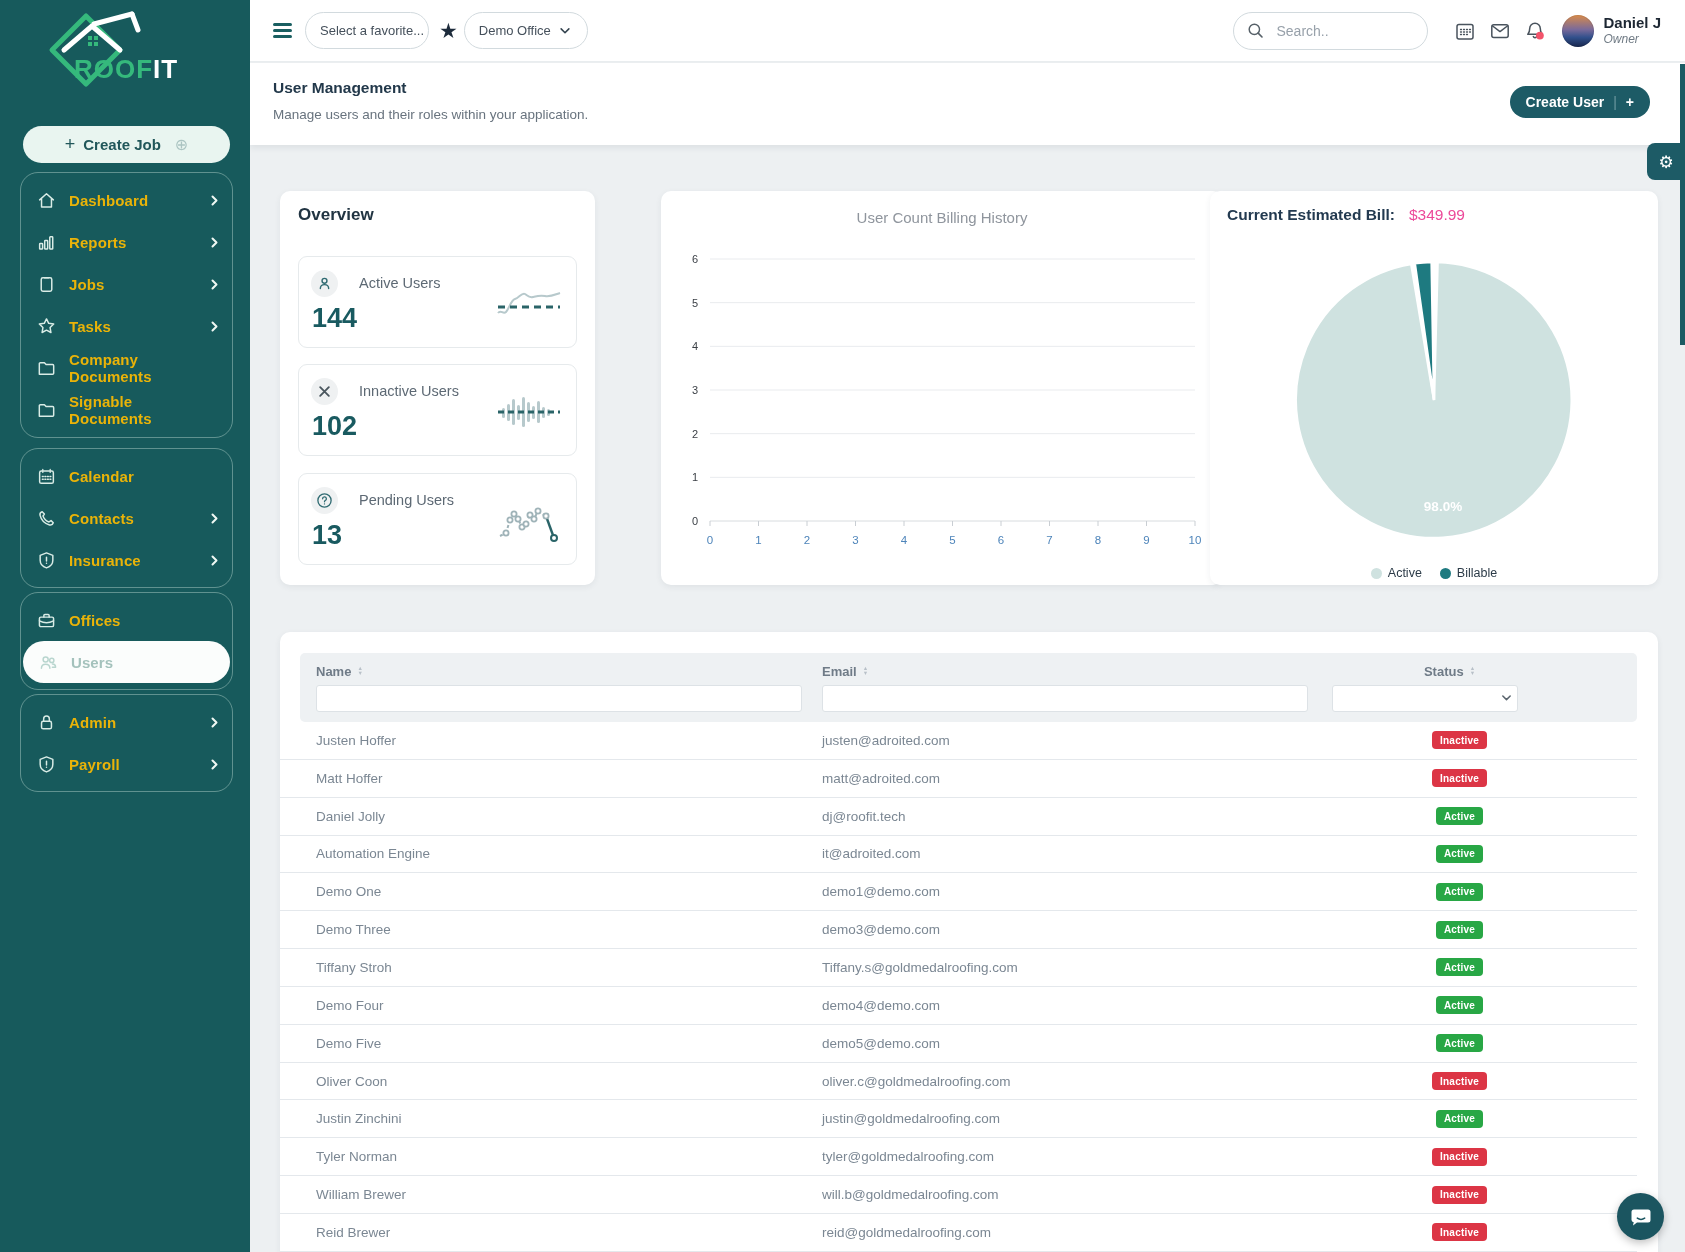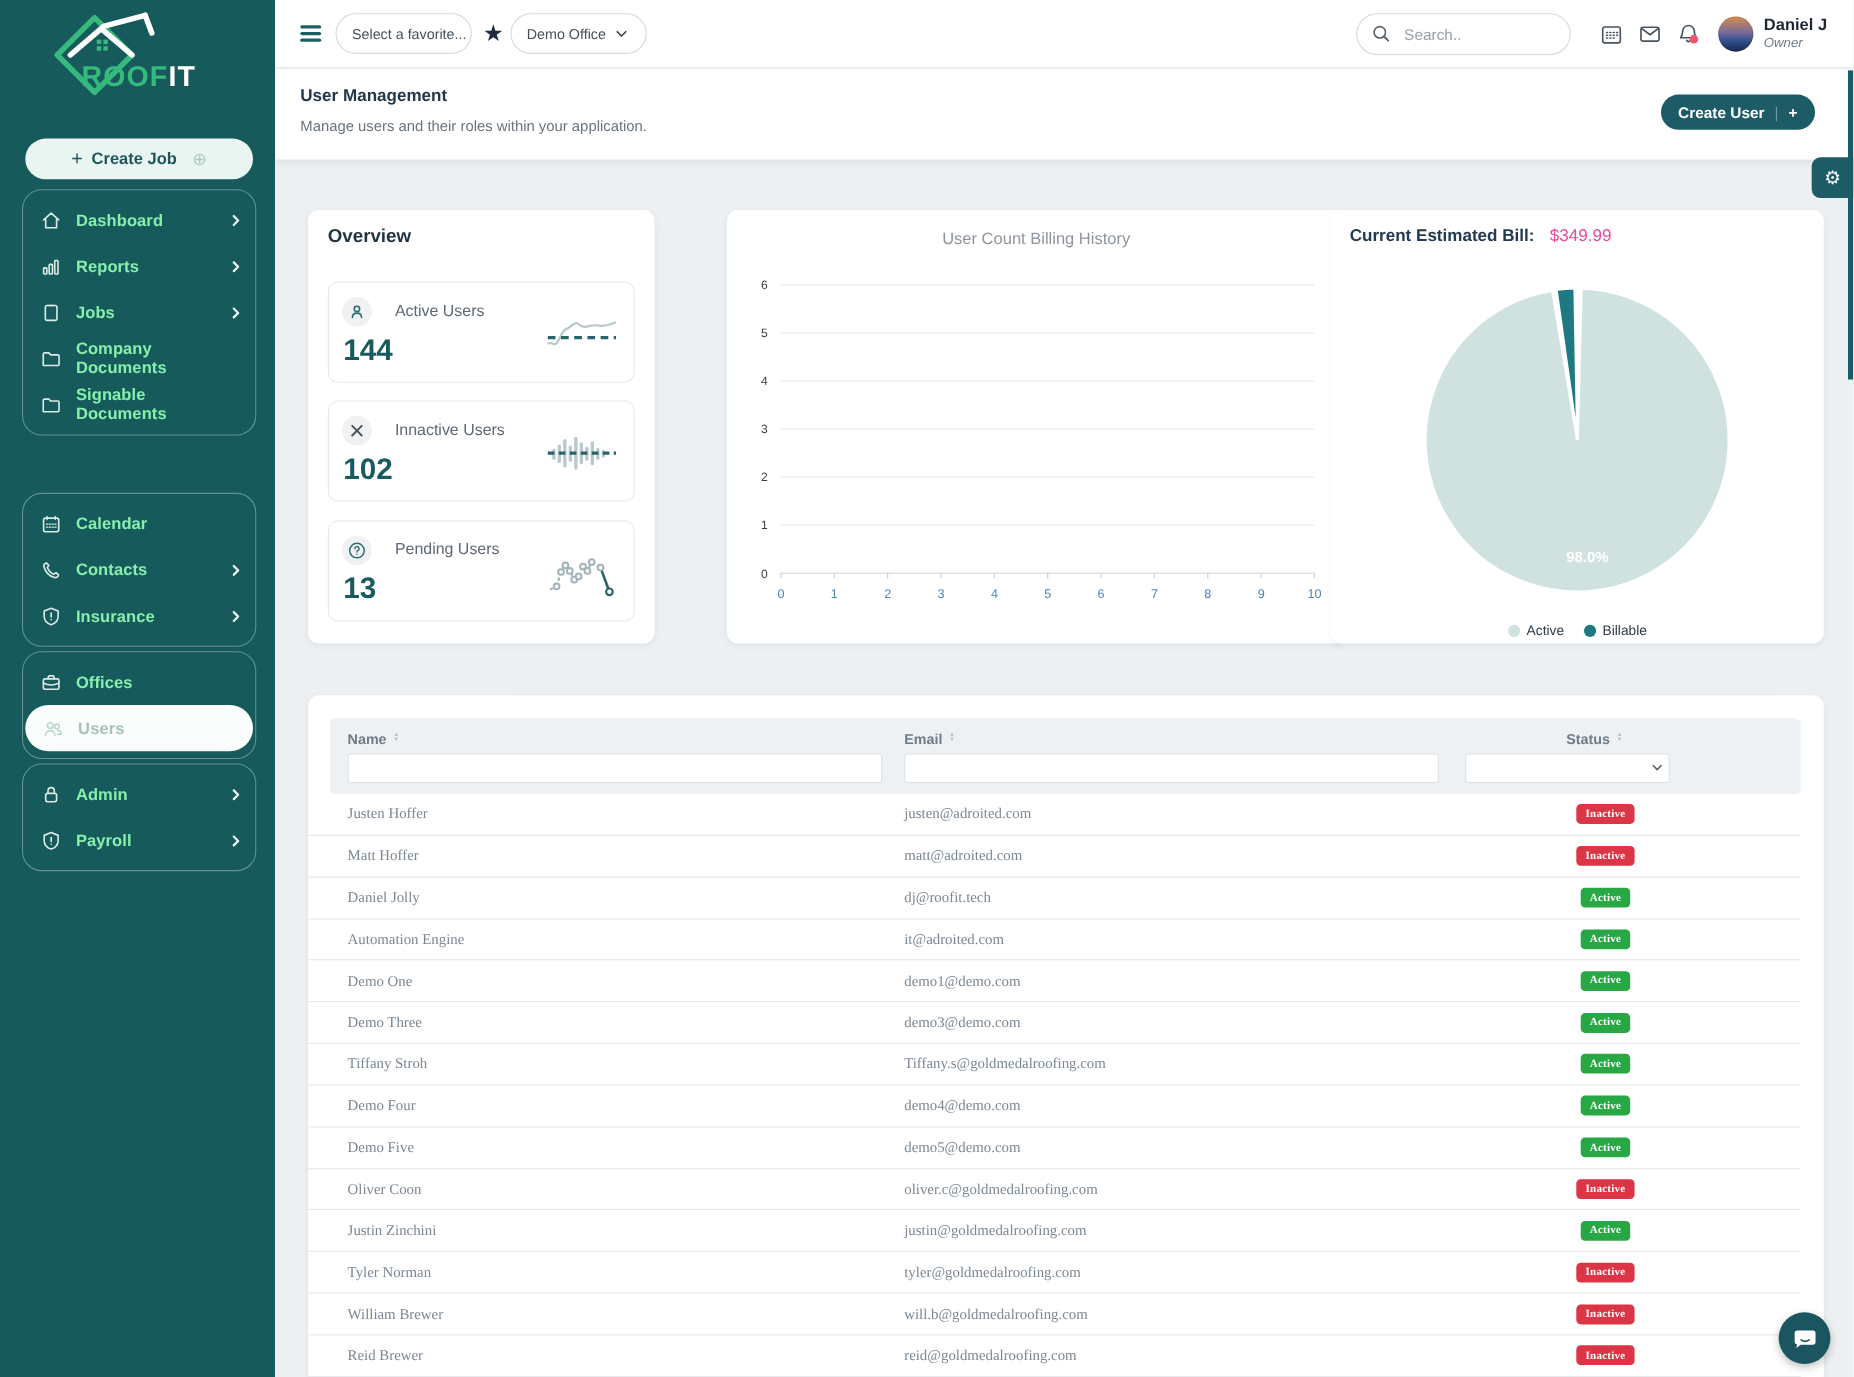--- a/index.html
+++ b/index.html
@@ -7,21 +7,21 @@
        font-family:"Liberation Sans",sans-serif;-webkit-font-smoothing:antialiased;}
   
   .sidebar{position:absolute;left:0;top:0;width:250px;height:1252px;background:#175a5c;z-index:5;}
   .logo{position:absolute;left:48px;top:8px;width:155px;height:86px;}
   .create-job{position:absolute;left:23px;top:126px;width:207px;height:37px;background:#e9f5f0;
       border-radius:19px;display:flex;align-items:center;justify-content:center;gap:8px;
       color:#21575a;font-size:15px;font-weight:700;cursor:pointer;}
   .create-job .ghost{opacity:.3;font-weight:400;font-size:16px;margin-left:6px;}
   .nav-group{position:absolute;left:20px;width:213px;border:1px solid rgba(215,238,229,.38);
       border-radius:18px;padding:6px 0;box-sizing:border-box;}
-  .nav-item{height:42px;display:flex;align-items:center;padding:0 14px 0 16px;color:#86efac;
+  .nav-item{height:42px;display:flex;align-items:center;padding:0 14px 0 16px;color:#eab308;
       font-size:15px;font-weight:600;cursor:pointer;border-radius:21px;}
   .nav-item .nicon{width:19px;height:19px;margin-right:13px;display:flex;align-items:center;color:#d9ece6;}
   .nav-item .nlabel{flex:1;letter-spacing:.1px;}
   .nav-item .chev{color:#f0f8f4;display:flex;}
   .nav-item.active{background:#fbfdfc;color:#a4c2bc;margin:0 2px;}
   .nav-item.active .nicon{color:#b9d6cf;}
   
   .topbar{position:absolute;left:250px;top:0;right:0;height:62px;background:#fff;display:flex;
       align-items:center;padding:0 24px 0 23px;box-sizing:border-box;border-bottom:1px solid #e9edef;z-index:4;}
   .burger{width:19px;display:flex;flex-direction:column;gap:3.5px;cursor:pointer;margin-right:13px;}
@@ -90,21 +90,21 @@
       grid-template-columns:506px 510px 1fr;align-items:center;}
   .f-input{width:486px;height:27px;border:1px solid #dde2e6;border-radius:3px;background:#fff;outline:none;
       font-family:"Liberation Sans",sans-serif;font-size:13px;color:#4a555f;padding:0 8px;box-sizing:border-box;}
   .select-wrap{position:relative;width:186px;height:27px;}
   .select-wrap select{appearance:none;-webkit-appearance:none;width:100%;height:100%;border:1px solid #dde2e6;
       border-radius:3px;background:#fff;outline:none;font-size:13px;color:#4a555f;padding:0 8px;}
   .select-wrap .schev{position:absolute;right:7px;top:10px;pointer-events:none;display:flex;}
   .t-rows{position:absolute;left:0;right:21px;top:90px;}
   .t-row{height:36.85px;display:grid;grid-template-columns:506px 510px 1fr;align-items:center;
       padding:0 0 0 36px;border-bottom:1px solid #e4e8ec;cursor:pointer;}
-  .t-row .cell{font-size:13.5px;color:#7b8793;font-family:Liberation Serif, serif;}
+  .t-row .cell{font-size:13.5px;color:#7b8793;}
   .t-row .cell.status{display:flex;justify-content:center;padding-right:50px;}
   .badge{color:#fff;font-size:10px;font-weight:700;padding:3.5px 8px;border-radius:4px;letter-spacing:.2px;}
   .badge.g{background:#28a745;}
   .badge.r{background:#dc3545;}
   
   .chat-fab{position:absolute;left:1617px;top:1193px;width:47px;height:47px;border-radius:50%;
       background:#1b5560;display:flex;align-items:center;justify-content:center;cursor:pointer;
       box-shadow:0 3px 8px rgba(0,0,0,.25);z-index:8;}
 </style>
 </head>
@@ -166,20 +166,33 @@
             </span>
           </div>
           <div class="nav-item">
             <span class="nicon">
               <svg width="19" height="19" viewBox="0 0 18 18" fill="none" stroke="currentColor" stroke-width="1.4" stroke-linecap="round" stroke-linejoin="round">
                 <rect x="4" y="2.6" width="10" height="12.8" rx="1.6"></rect>
                 <path d="M7 2.6 h4"></path>
               </svg>
             </span>
             <span class="nlabel">Jobs</span>
+            <span class="chev">
+              <svg width="7" height="11" viewBox="0 0 7 11">
+                <path d="M1.5 1.5 L5.5 5.5 L1.5 9.5" fill="none" stroke="currentColor" stroke-width="2" stroke-linecap="round" stroke-linejoin="round"></path>
+              </svg>
+            </span>
+          </div>
+          <div class="nav-item">
+            <span class="nicon">
+              <svg width="19" height="19" viewBox="0 0 18 18" fill="none" stroke="currentColor" stroke-width="1.4" stroke-linecap="round" stroke-linejoin="round">
+                <path d="M9 1.8 L11.1 6 15.8 6.7 12.4 10 13.2 14.7 9 12.5 4.8 14.7 5.6 10 2.2 6.7 6.9 6 Z"></path>
+              </svg>
+            </span>
+            <span class="nlabel">Tasks</span>
             <span class="chev">
               <svg width="7" height="11" viewBox="0 0 7 11">
                 <path d="M1.5 1.5 L5.5 5.5 L1.5 9.5" fill="none" stroke="currentColor" stroke-width="2" stroke-linecap="round" stroke-linejoin="round"></path>
               </svg>
             </span>
           </div>
           <div class="nav-item">
             <span class="nicon">
               <svg width="19" height="19" viewBox="0 0 18 18" fill="none" stroke="currentColor" stroke-width="1.4" stroke-linecap="round" stroke-linejoin="round">
                 <path d="M2.2 14.5 V4.6 a1 1 0 0 1 1-1 H7 l1.6 1.7 H14.8 a1 1 0 0 1 1 1 v7.2 a1 1 0 0 1 -1 1 Z"></path>

